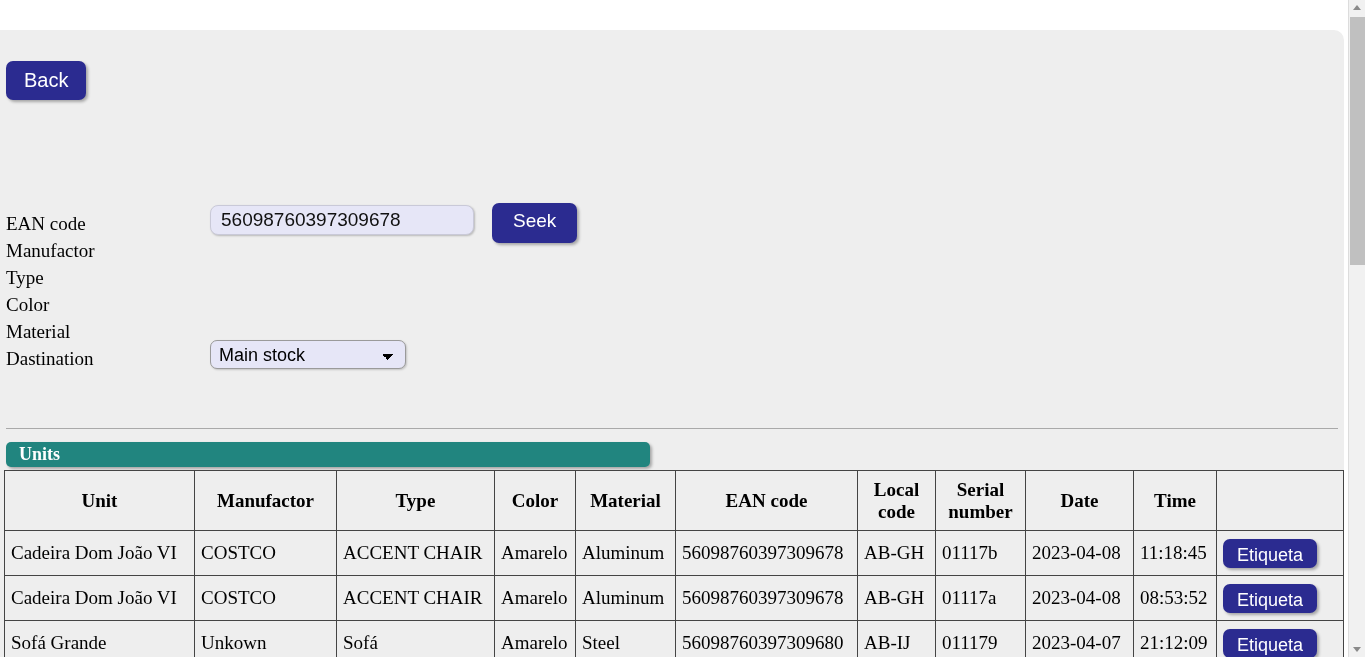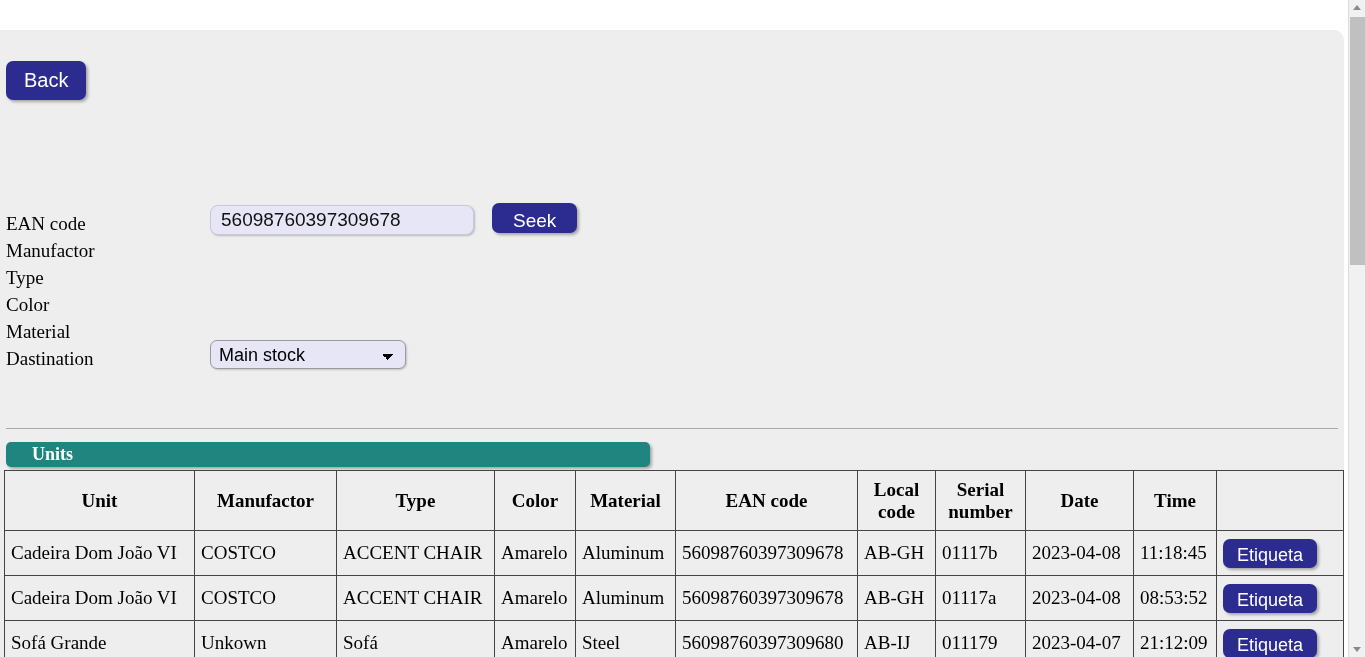--- a/index.html
+++ b/index.html
@@ -110,21 +110,21 @@
     font-size: 19px;
     color: #111;
     padding: 0 10px;
     outline: none;
   }
 
   #seek-button {
     position: absolute;
     left: 486px;
     top: -10px;
-    padding: 8px 21px 3px 21px;
+    padding: 8px 21px 13px 21px;
   }
 
   #destination-select {
     width: 196px;
     height: 29px;
     background: #e6e6f7;
     border: 1px solid #9a9a9a;
     border-radius: 7px;
     font-family: "Liberation Sans", sans-serif;
     font-size: 18px;
@@ -162,21 +162,21 @@
     width: 644px;
     height: 25px;
     background: #21857f;
     border-radius: 5px;
     box-shadow: 2px 2px 3px rgba(0,0,0,0.30);
     color: #ffffff;
     font-family: "Liberation Serif", serif;
     font-weight: bold;
     font-size: 18px;
     line-height: 25px;
-    padding-left: 26px;
+    padding-left: 13px;
   }
 
   
   #units-table {
     position: absolute;
     left: 4px;
     top: 440px;
     width: 1339px;
     border-collapse: collapse;
     table-layout: fixed;

